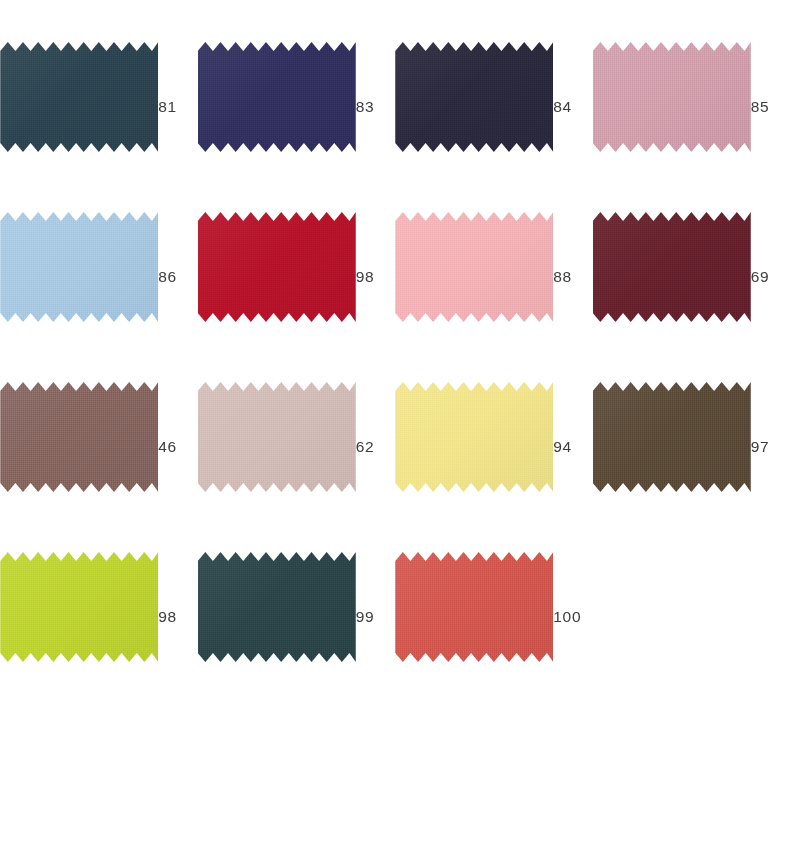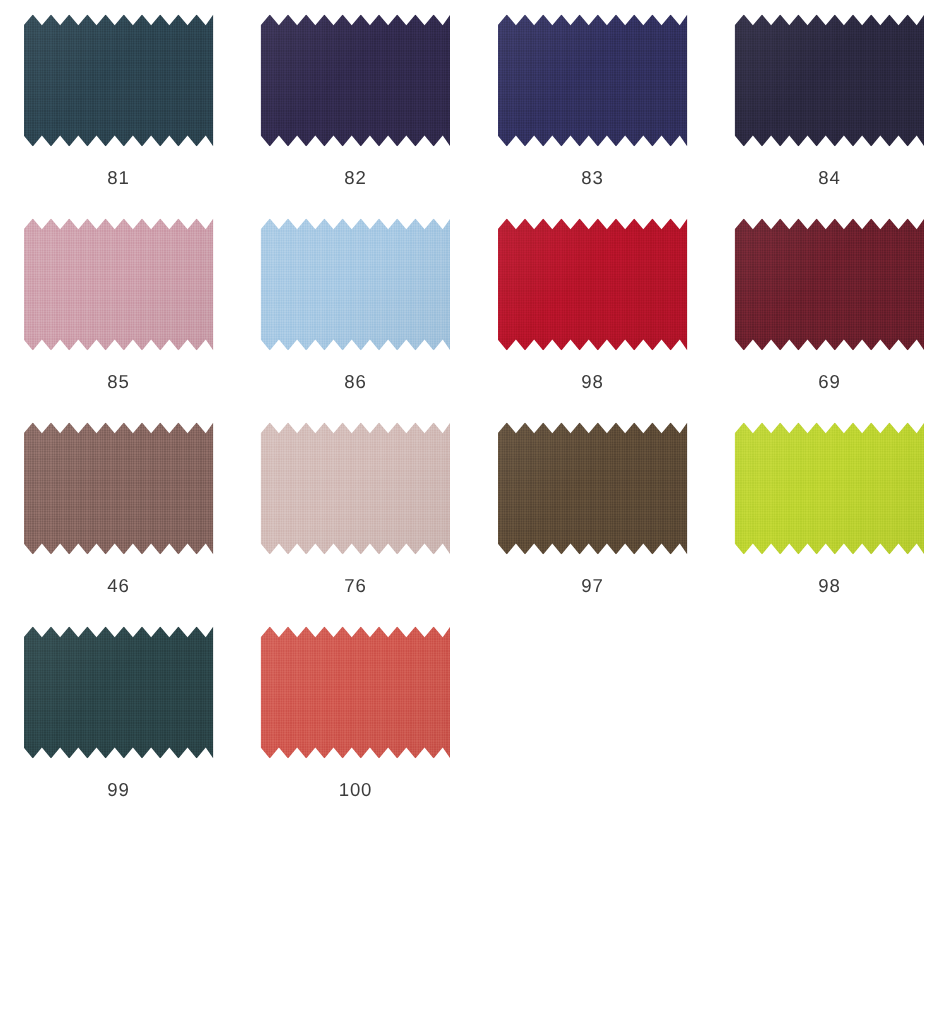--- a/index.html
+++ b/index.html
@@ -23,21 +23,21 @@
     grid-template-columns: repeat(4, 1fr);
     grid-template-rows: repeat(5, 170px);
     align-items: start;
     justify-items: center;
   }
 
   .swatch-cell {
     width: 197px;
     height: 170px;
     display: flex;
-    flex-direction: column;
+    flex-direction: row;
     align-items: center;
     justify-content: flex-start;
   }
 
   
   .chip-wrap {
     width: 158px;
     height: 110px;
     position: relative;
   }
@@ -113,29 +113,20 @@
       <div class="chip-wrap">
         <div class="chip" style="background: rgb(44, 68, 80);">
           <div class="chip-texture"></div>
           <div class="chip-shade"></div>
         </div>
       </div>
       <div class="swatch-label">81</div>
     </div>
     <div class="swatch-cell">
       <div class="chip-wrap">
-        <div class="chip" style="background: rgb(49, 42, 77);">
-          <div class="chip-texture"></div>
-          <div class="chip-shade"></div>
-        </div>
-      </div>
-      <div class="swatch-label">82</div>
-    </div>
-    <div class="swatch-cell">
-      <div class="chip-wrap">
         <div class="chip" style="background: rgb(49, 48, 94);">
           <div class="chip-texture"></div>
           <div class="chip-shade"></div>
         </div>
       </div>
       <div class="swatch-label">83</div>
     </div>
     <div class="swatch-cell">
       <div class="chip-wrap">
         <div class="chip" style="background: rgb(43, 40, 64);">
@@ -167,20 +158,29 @@
       <div class="chip-wrap">
         <div class="chip" style="background: rgb(182, 19, 41);">
           <div class="chip-texture"></div>
           <div class="chip-shade"></div>
         </div>
       </div>
       <div class="swatch-label">98</div>
     </div>
     <div class="swatch-cell">
       <div class="chip-wrap">
+        <div class="chip" style="background: rgb(241, 180, 184);">
+          <div class="chip-texture"></div>
+          <div class="chip-shade"></div>
+        </div>
+      </div>
+      <div class="swatch-label">88</div>
+    </div>
+    <div class="swatch-cell">
+      <div class="chip-wrap">
         <div class="chip" style="background: rgb(107, 31, 44);">
           <div class="chip-texture"></div>
           <div class="chip-shade"></div>
         </div>
       </div>
       <div class="swatch-label">69</div>
     </div>
     <div class="swatch-cell">
       <div class="chip-wrap">
         <div class="chip" style="background: rgb(133, 101, 95);">
@@ -190,21 +190,30 @@
       </div>
       <div class="swatch-label">46</div>
     </div>
     <div class="swatch-cell">
       <div class="chip-wrap">
         <div class="chip" style="background: rgb(211, 188, 184);">
           <div class="chip-texture"></div>
           <div class="chip-shade"></div>
         </div>
       </div>
-      <div class="swatch-label">76</div>
+      <div class="swatch-label">62</div>
+    </div>
+    <div class="swatch-cell">
+      <div class="chip-wrap">
+        <div class="chip" style="background: rgb(240, 228, 146);">
+          <div class="chip-texture"></div>
+          <div class="chip-shade"></div>
+        </div>
+      </div>
+      <div class="swatch-label">94</div>
     </div>
     <div class="swatch-cell">
       <div class="chip-wrap">
         <div class="chip" style="background: rgb(92, 74, 54);">
           <div class="chip-texture"></div>
           <div class="chip-shade"></div>
         </div>
       </div>
       <div class="swatch-label">97</div>
     </div>

